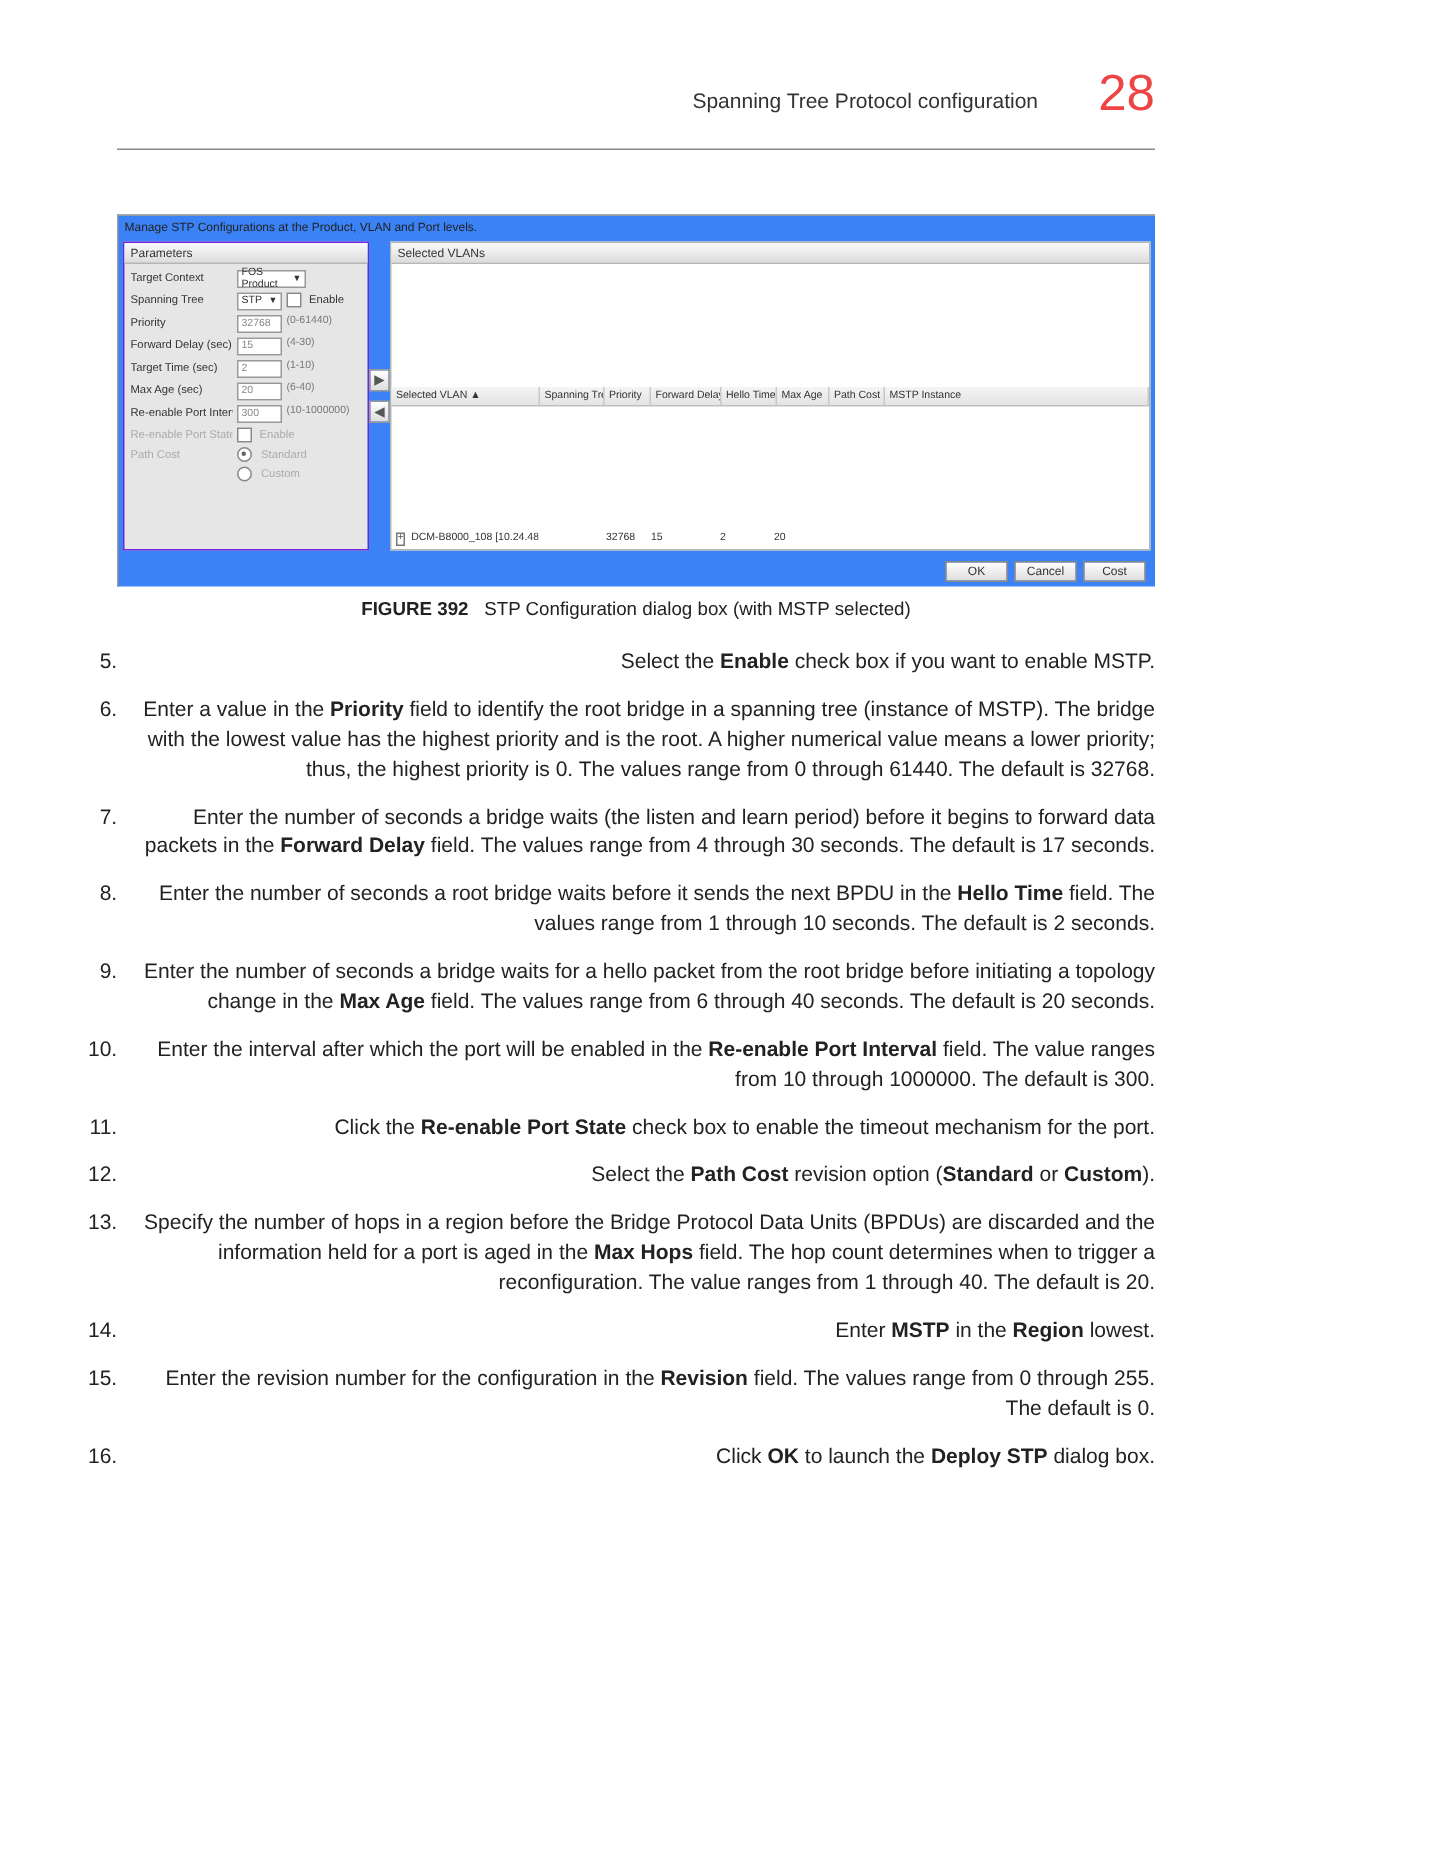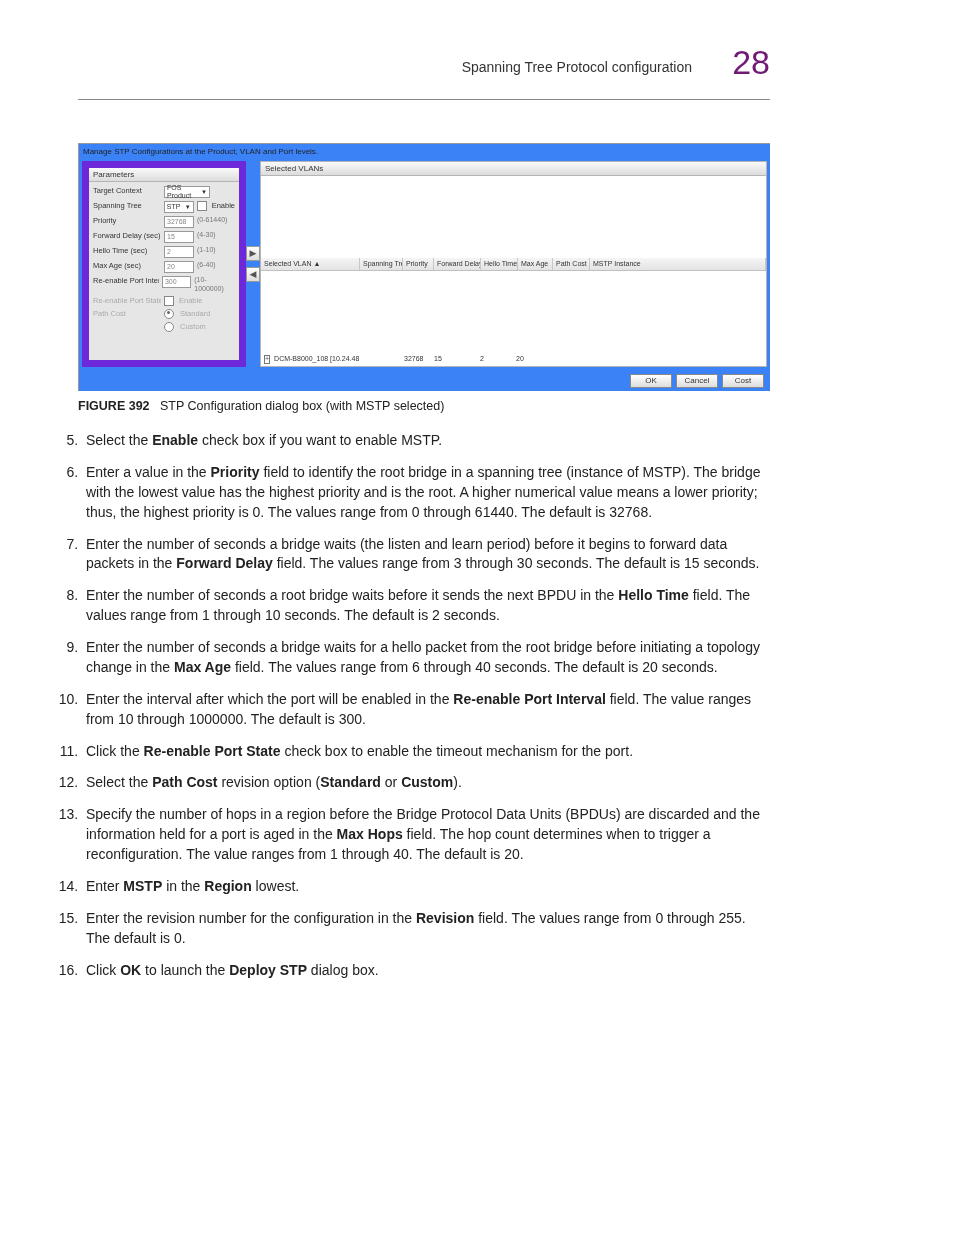--- a/index.html
+++ b/index.html
@@ -27,21 +27,21 @@
     top: 4px;
     font-size: 14px;
     color: #333;
   }
   .running-number {
     position: absolute;
     right: 0;
     top: -12px;
     font-size: 34px;
     font-weight: 400;
-    color: #701a75;
+    color: #ef4444;
     font-family: Arial, sans-serif;
   }
   .running-sep {
     position: absolute;
     top: 44px;
     left: 0; right: 0;
     border-top: 1px solid #888;
   }
 
   
@@ -63,21 +63,21 @@
     color: #222;
   }
   .dlg-body {
     display: flex;
     flex-direction: row;
     gap: 0;
     height: 206px;
   }
   .dlg-panel-left {
     width: 164px;
-    border: 7px solid #6d28d9;
+    border: 1px solid #6d28d9;
     background: #e6e6e6;
     margin-left: 3px;
     box-sizing: border-box;
   }
   .dlg-panel-left .panel-head {
     background: linear-gradient(#fafafa,#dcdcdc);
     border-bottom: 1px solid #b5b5b5;
     padding: 2px 4px;
     font-size: 8px;
   }
@@ -207,31 +207,33 @@
     font-size:8px;
     padding:1px 7px;
     min-width:26px;
     text-align:center;
   }
 
   
   .fig-caption {
     margin: 8px 0 18px 0;
     font-size: 12.5px;
+    text-align: center;
   }
   .fig-caption .fignum { font-weight: 700; }
   ol.steps {
     margin: 0 0 0 4px;
     padding: 0;
     font-size: 14px;
     line-height: 1.42;
   }
   ol.steps > li {
     margin-bottom: 12px;
     padding-left: 4px;
+    text-align: right;
   }
   b.term { font-weight: 700; }
 </style>
 </head>
 <body>
 
 <div class="page">
 
   <div class="running-head">
     <span class="running-title">Spanning Tree Protocol configuration</span>
@@ -272,21 +274,21 @@
             <span class="rng">(0-61440)</span>
           </div>
 
           <div class="param-row">
             <span class="lab">Forward Delay (sec)</span>
             <span class="fld">15</span>
             <span class="rng">(4-30)</span>
           </div>
 
           <div class="param-row">
-            <span class="lab">Hello Time (sec)</span>
+            <span class="lab">Target Time (sec)</span>
             <span class="fld">2</span>
             <span class="rng">(1-10)</span>
           </div>
 
           <div class="param-row">
             <span class="lab">Max Age (sec)</span>
             <span class="fld">20</span>
             <span class="rng">(6-40)</span>
           </div>
 
@@ -358,21 +360,21 @@
   </div>
 
   <div class="fig-caption">
     <span class="fignum">FIGURE 392</span>
     &nbsp;&nbsp;<span>STP Configuration dialog box (with MSTP selected)</span>
   </div>
 
   <ol class="steps" start="5">
     <li><span>Select the </span><b class="term">Enable</b><span> check box if you want to enable MSTP.</span></li>
     <li><span>Enter a value in the </span><b class="term">Priority</b><span> field to identify the root bridge in a spanning tree (instance of MSTP). The bridge with the lowest value has the highest priority and is the root. A higher numerical value means a lower priority; thus, the highest priority is 0. The values range from 0 through 61440. The default is 32768.</span></li>
-    <li><span>Enter the number of seconds a bridge waits (the listen and learn period) before it begins to forward data packets in the </span><b class="term">Forward Delay</b><span> field. The values range from 3 through 30 seconds. The default is 15 seconds.</span></li>
+    <li><span>Enter the number of seconds a bridge waits (the listen and learn period) before it begins to forward data packets in the </span><b class="term">Forward Delay</b><span> field. The values range from 4 through 30 seconds. The default is 17 seconds.</span></li>
     <li><span>Enter the number of seconds a root bridge waits before it sends the next BPDU in the </span><b class="term">Hello Time</b><span> field. The values range from 1 through 10 seconds. The default is 2 seconds.</span></li>
     <li><span>Enter the number of seconds a bridge waits for a hello packet from the root bridge before initiating a topology change in the </span><b class="term">Max Age</b><span> field. The values range from 6 through 40 seconds. The default is 20 seconds.</span></li>
     <li><span>Enter the interval after which the port will be enabled in the </span><b class="term">Re-enable Port Interval</b><span> field. The value ranges from 10 through 1000000. The default is 300.</span></li>
     <li><span>Click the </span><b class="term">Re-enable Port State</b><span> check box to enable the timeout mechanism for the port.</span></li>
     <li><span>Select the </span><b class="term">Path Cost</b><span> revision option (</span><b class="term">Standard</b><span> or </span><b class="term">Custom</b><span>).</span></li>
     <li><span>Specify the number of hops in a region before the Bridge Protocol Data Units (BPDUs) are discarded and the information held for a port is aged in the </span><b class="term">Max Hops</b><span> field. The hop count determines when to trigger a reconfiguration. The value ranges from 1 through 40. The default is 20.</span></li>
     <li><span>Enter </span><b class="term">MSTP</b><span> in the </span><b class="term">Region</b><span> lowest.</span></li>
     <li><span>Enter the revision number for the configuration in the </span><b class="term">Revision</b><span> field. The values range from 0 through 255. The default is 0.</span></li>
     <li><span>Click </span><b class="term">OK</b><span> to launch the </span><b class="term">Deploy STP</b><span> dialog box.</span></li>
   </ol>

